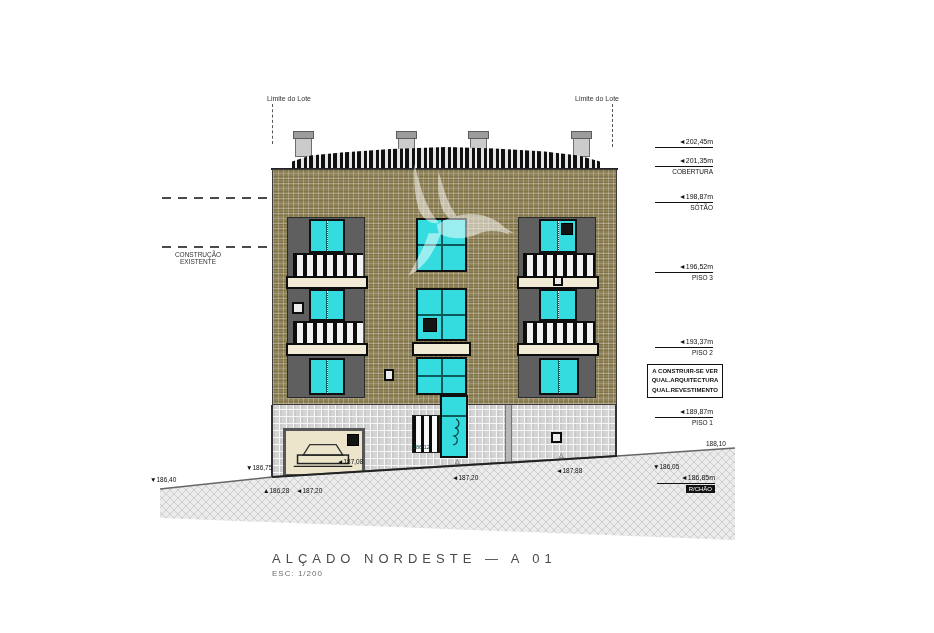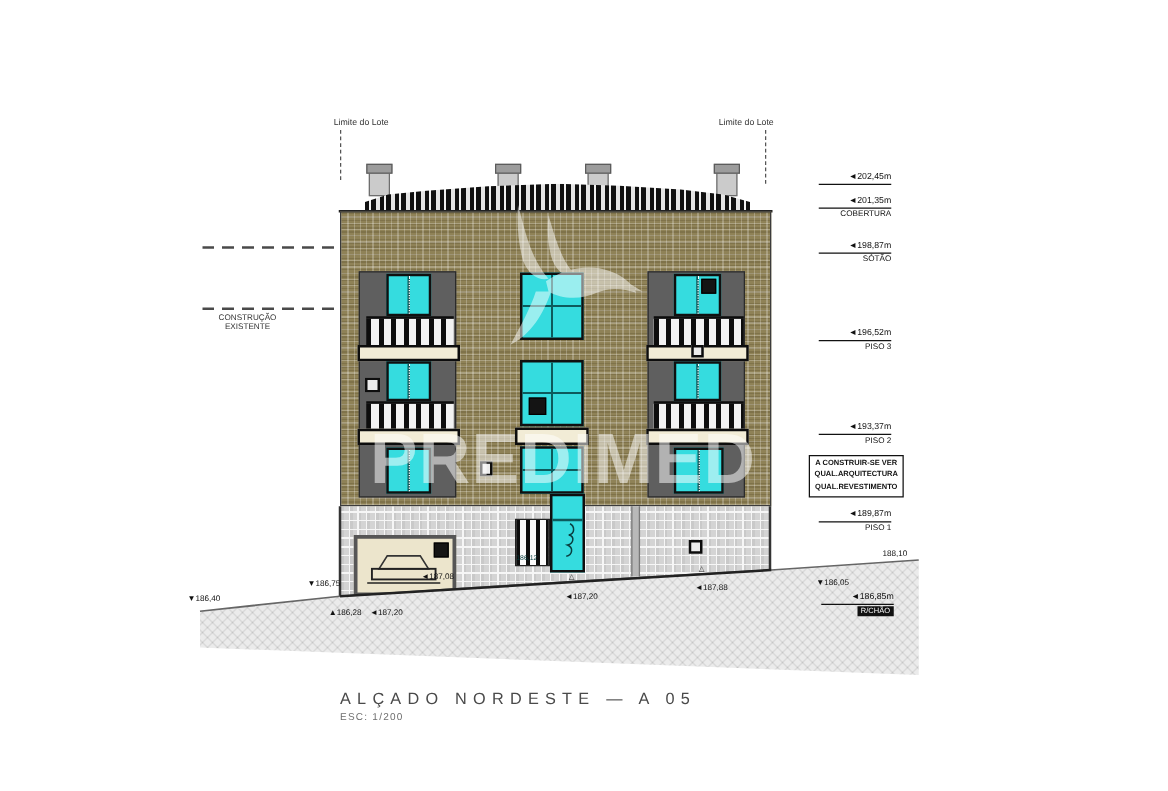--- a/index.html
+++ b/index.html
@@ -204,27 +204,26 @@
   <div class="mk" style="left:246px;top:464px;">▼186,75</div>
   <div class="mk" style="left:263px;top:487px;z-index:3;">▲186,28</div>
   <div class="mk" style="left:296px;top:487px;z-index:3;">◄187,20</div>
   <div class="mk" style="left:337px;top:458px;z-index:3;">◄187,08</div>
   <div class="mk" style="left:413px;top:444px;font-size:5.5px;color:#073c3d;z-index:3;">186,12</div>
   <div class="mk" style="left:452px;top:474px;z-index:3;">◄187,20</div>
   <div class="mk" style="left:556px;top:467px;z-index:3;">◄187,88</div>
   <div class="tri" style="left:455px;top:457px;z-index:3;">△</div>
   <div class="tri" style="left:559px;top:451px;z-index:3;">△</div>
 
-  <div class="title">ALÇADO NORDESTE — A 05</div>
+  <div class="title">ALÇADO NORDESTE — A 01</div>
   <div class="scale">ESC: 1/200</div>
 
   <div class="wm-bird">
     <svg width="132" height="132" viewBox="0 0 130 130">
       <path d="M28 6 C34 28 38 48 52 64 C44 66 36 60 32 50 C28 36 27 20 28 6 Z
                M52 14 C58 34 62 50 74 62 C65 64 57 57 54 46 C51 34 51 23 52 14 Z
                M50 66 C64 56 84 52 100 58 C110 61 118 68 121 75 C110 71 99 71 90 75 C77 81 62 80 52 74 Z
                M100 58 L126 74 L98 70 Z
                M54 74 C48 92 38 108 22 116 C30 101 38 87 42 74 Z" fill="#ffffff" opacity="0.5"></path>
     </svg>
   </div>
-  <div class="wm-text">PREDIMED</div>
 
 </div>
 
 </body></html>

